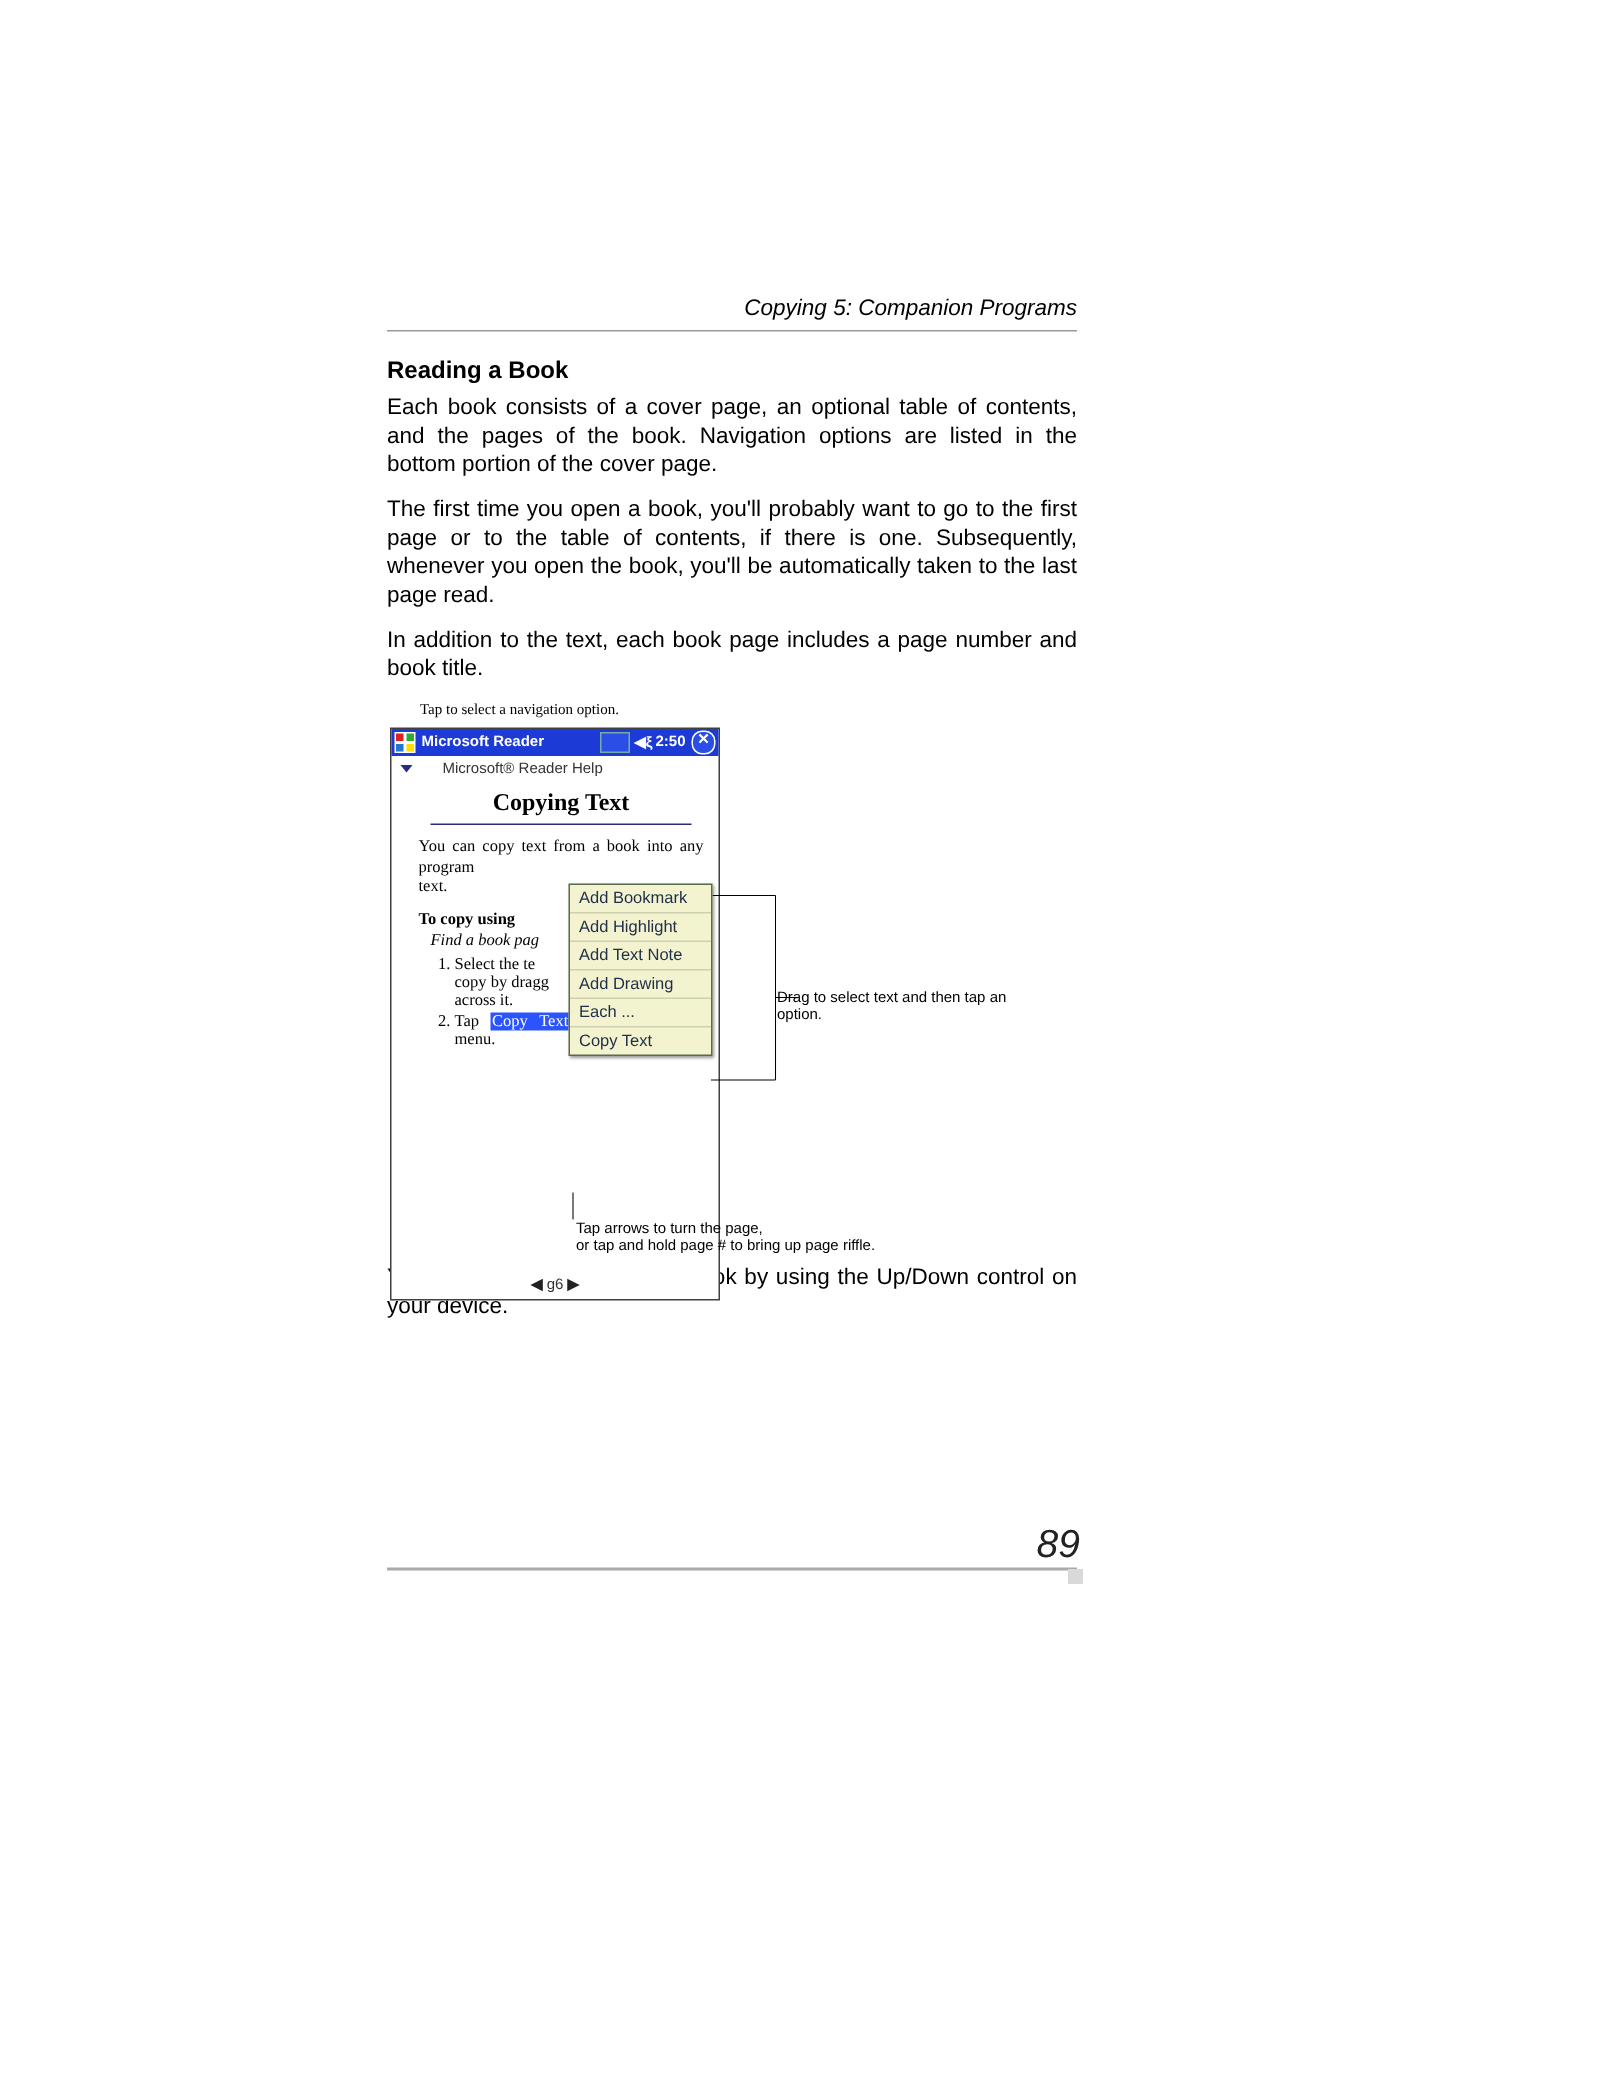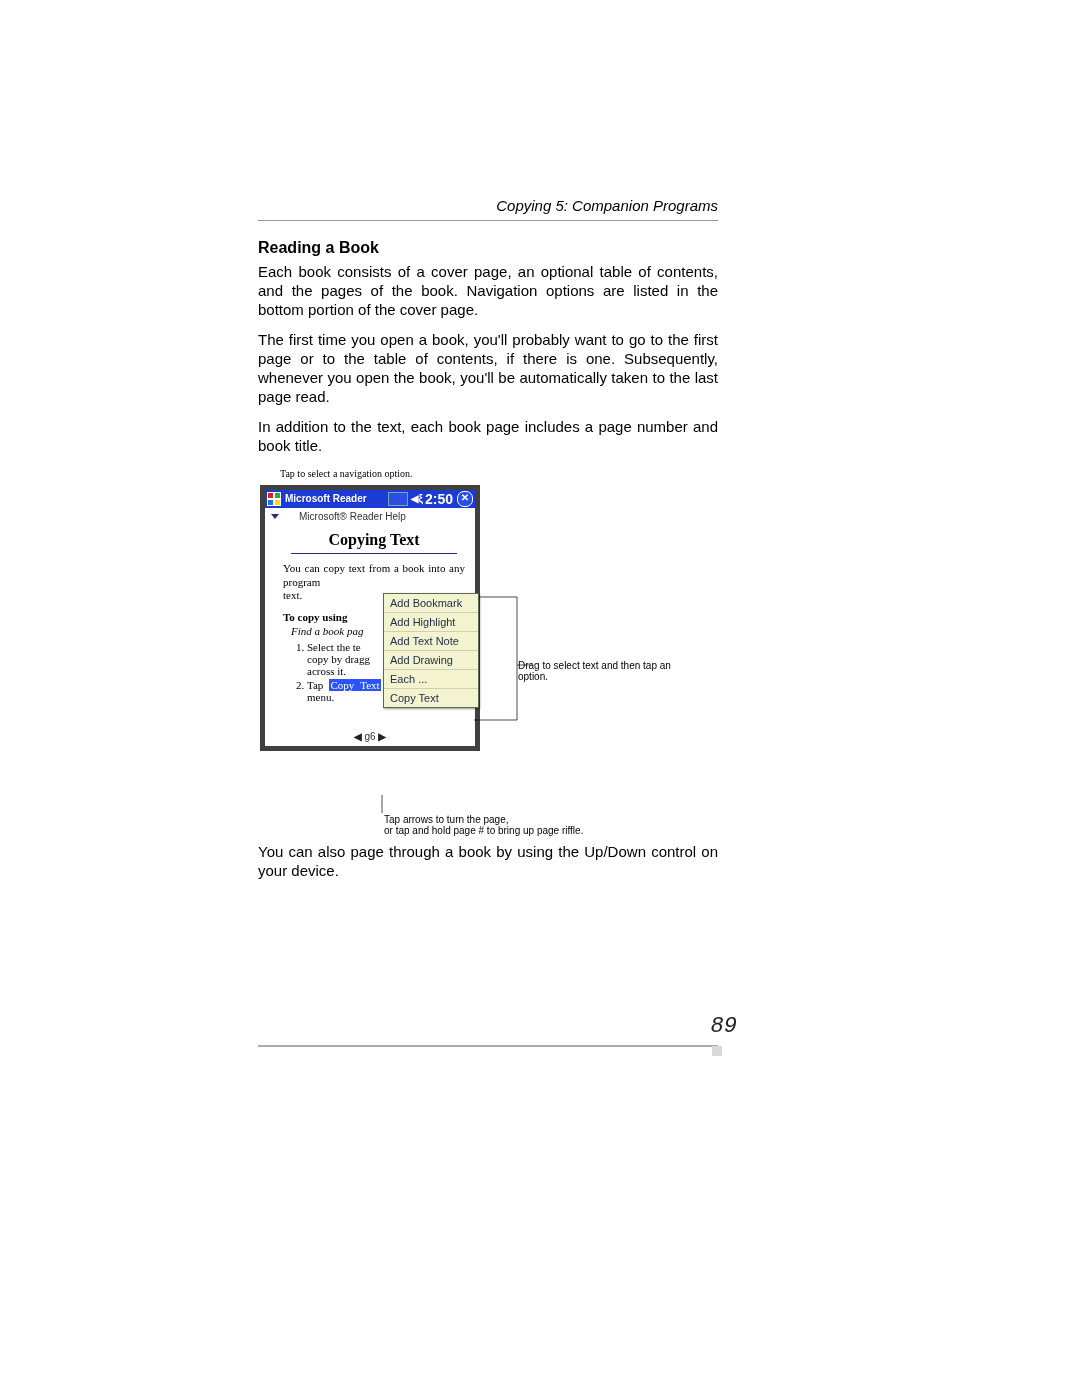--- a/index.html
+++ b/index.html
@@ -46,22 +46,22 @@
   }
   .figure-wrap{
     position:relative;
     height:340px;
     margin-left:-2px;
   }
   
   .device{
     position:absolute;
     left:4px; top:0;
-    width:220px; height:266px;
-    border:5px solid #404040;
+    width:220px; height:382px;
+    border:1px solid #404040;
     background:#fff;
     box-sizing:border-box;
   }
   .titlebar{
     height:18px;
     background:#1b3ad6;
     color:#fff;
     display:flex;
     align-items:center;
     font-size:10px;
@@ -84,21 +84,21 @@
   .win-flag .b1{position:absolute;left:1px;bottom:1px;width:5px;height:5px;background:#27c;}
   .win-flag .b2{position:absolute;right:1px;bottom:1px;width:5px;height:5px;background:#fd0;}
   .titlebar-name{flex:1 1 auto;white-space:nowrap;overflow:hidden;}
   .tb-chip{
     background:#2b4fe6;border:1px solid #7aa;width:18px;height:12px;margin-left:2px;
   }
   .tb-sound{
     margin-left:3px;font-size:10px;
   }
   .tb-time{
-    margin-left:2px;font-size:14px;font-weight:bold;
+    margin-left:2px;font-size:10px;font-weight:bold;
   }
   .tb-close{
     width:14px;height:14px;border-radius:7px;background:#2b4fe6;border:1px solid #fff;
     color:#fff;font-weight:bold;font-size:10px;line-height:12px;text-align:center;margin-left:4px;
   }
   .breadcrumb{
     font-size:10px;color:#333;padding:3px 6px;
     display:flex;align-items:center;gap:20px;
   }
   .bc-arrow{
@@ -170,26 +170,26 @@
     margin-top:18px;
   }
   .footer-rule{
     position:absolute;
     left:258px; width:460px;
     top:1045px;
     border-top:2px solid #aaa;
   }
   .page-num{
     position:absolute;
-    right:343px;
+    right:360px;
     top:1014px;
     font-style:italic;
-    font-size:22px;
+    font-size:26px;
     color:#222;
-    font-family:Liberation Mono, monospace;
+    font-family:Liberation Sans, sans-serif;
   }
   .page-num-box{
     position:absolute;
     right:358px; top:1046px;
     width:10px;height:10px;
     background:#d9d9d9;
   }
 </style>
 </head>
 <body>

